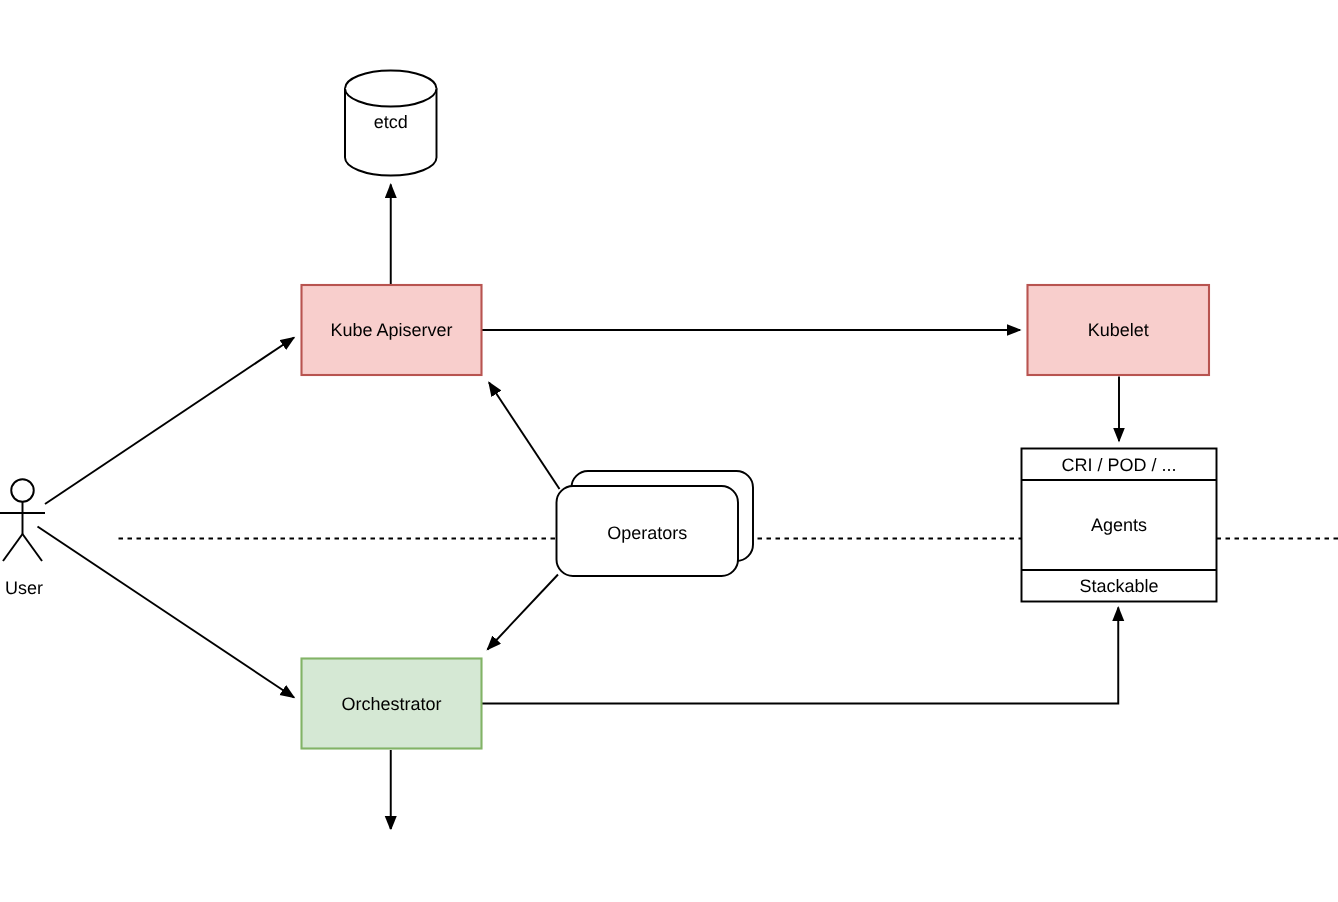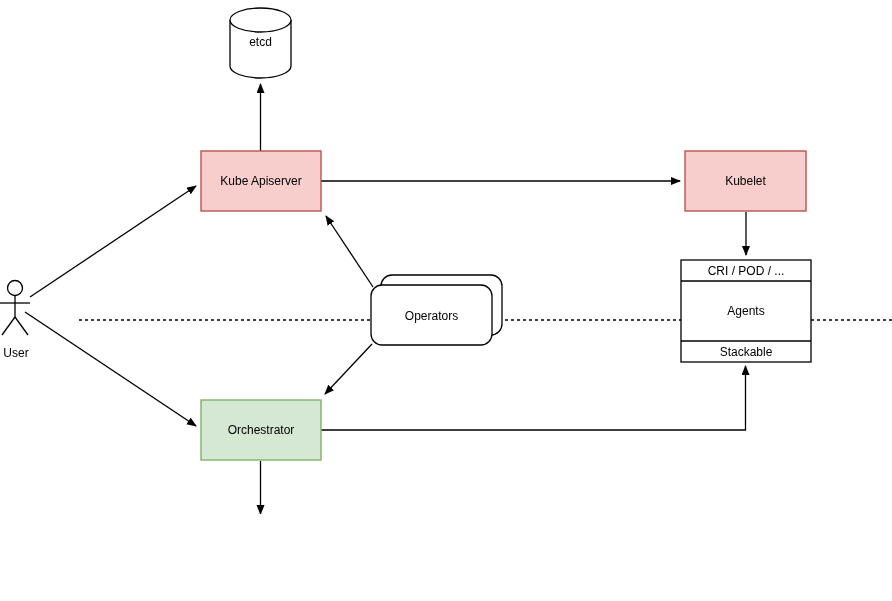--- a/index.html
+++ b/index.html
@@ -7,20 +7,21 @@
     padding: 0;
     background: #ffffff;
     font-family: "Liberation Sans", sans-serif;
   }
   .canvas {
     position: relative;
     width: 892px;
     height: 514px;
     background: #ffffff;
     overflow: hidden;
+    margin-top: 39px;
   }
   svg { display: block; }
   .edge {
     stroke: #000000;
     stroke-width: 1.3;
     fill: none;
   }
   .separator {
     stroke: #000000;
     stroke-width: 1.3;

